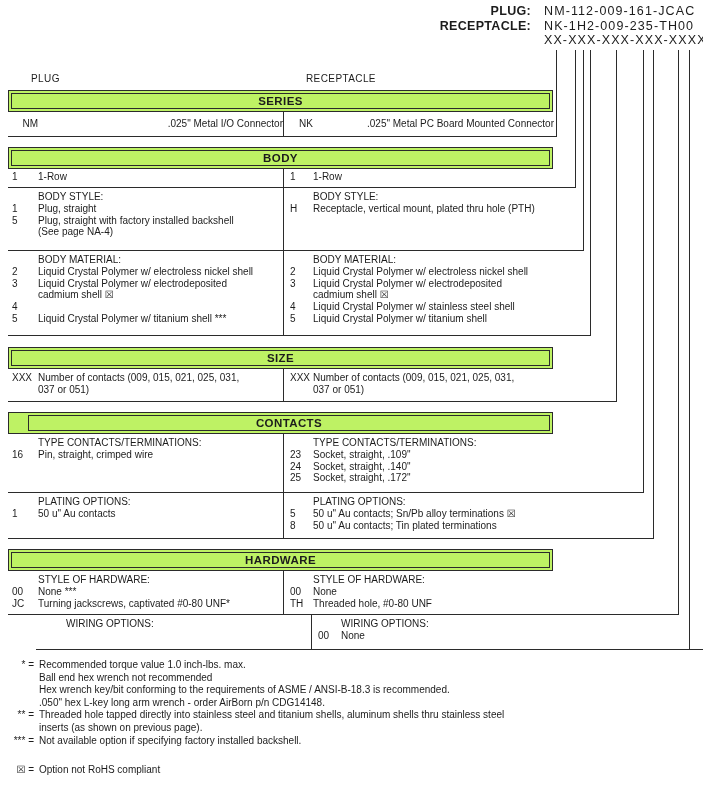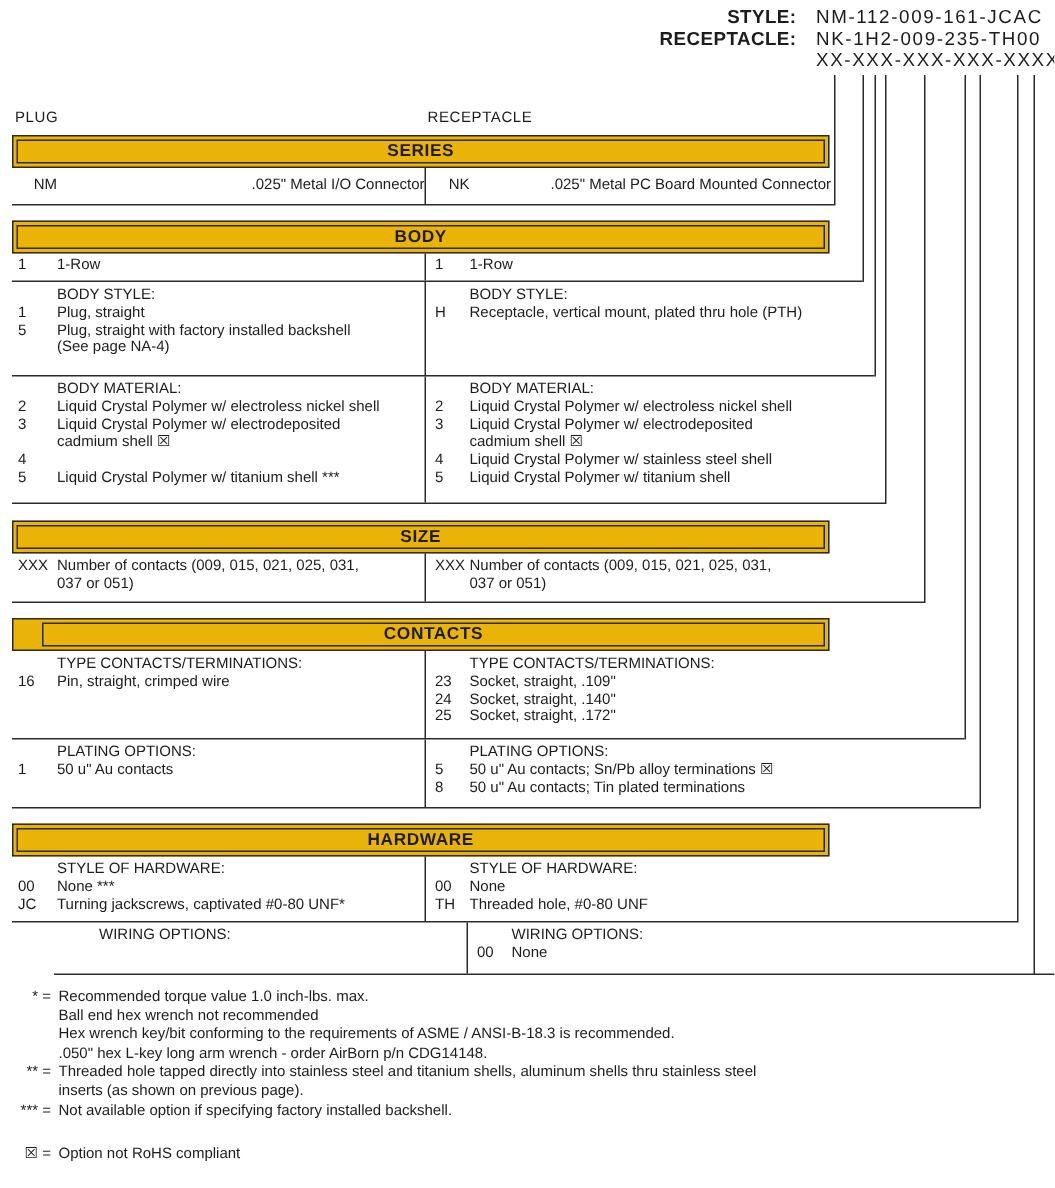--- a/index.html
+++ b/index.html
@@ -6,24 +6,24 @@
   .page {
     position:relative; width:703px; height:792px; background:#ffffff;
     font-family:"Liberation Sans", sans-serif; color:#1c1c1c; overflow:hidden;
   }
   
   .pn-block { position:absolute; top:5px; right:1px; display:grid;
               grid-template-columns:auto 158px; column-gap:13px; row-gap:1px; }
   .pn-label { text-align:right; font-weight:bold; font-size:12.5px; line-height:13.5px; letter-spacing:.3px; }
   .pn-value { text-align:left; font-size:12.5px; line-height:13.5px; letter-spacing:1.1px; white-space:nowrap; }
   
-  .col-label { position:absolute; top:73px; font-size:10px; letter-spacing:.4px; }
+  .col-label { position:absolute; top:73px; font-size:10px; letter-spacing:.4px;margin-left:21px; }
   
   .sec-hd { position:absolute; left:8px; width:545px; height:22px; box-sizing:border-box;
-            border:1.2px solid #2b2b2b; padding:2px; background:#eab308; }
+            border:1.2px solid #2b2b2b; padding:2px; background:#bef264; }
   .sec-hd-in { border:1px solid #2b2b2b; height:100%; box-sizing:border-box;
                display:flex; align-items:center; justify-content:center;
                font-weight:bold; font-size:11.5px; letter-spacing:.4px; }
   
   .block { position:absolute; left:8px; box-sizing:border-box;
            border-bottom:1px solid #2b2b2b; }
   .half { position:absolute; top:0; bottom:0; overflow:hidden; }
   .half.l { left:0; width:275px; }
   .half.r { left:275px; width:270px; border-left:1px solid #2b2b2b; }
   .row { display:flex; font-size:10px; line-height:11.8px; white-space:nowrap; }
@@ -41,21 +41,21 @@
   .fn-m { flex:0 0 26px; text-align:right; white-space:pre; }
   .fn-t { margin-left:5px; white-space:nowrap; }
   .fn-gap { margin-top:17px; }
 </style>
 </head>
 <body>
 
 <div class="page">
 
   <div class="pn-block">
-    <div class="pn-label">STYLE:</div>
+    <div class="pn-label">PLUG:</div>
     <div class="pn-value">NM-112-009-161-JCAC</div>
     <div class="pn-label">RECEPTACLE:</div>
     <div class="pn-value">NK-1H2-009-235-TH00</div>
     <div class="pn-label"></div>
     <div class="pn-value">XX-XXX-XXX-XXX-XXXX</div>
   </div>
 
   <div class="col-label" style="left:10px">PLUG</div>
   <div class="col-label" style="left:285px">RECEPTACLE</div>
 

